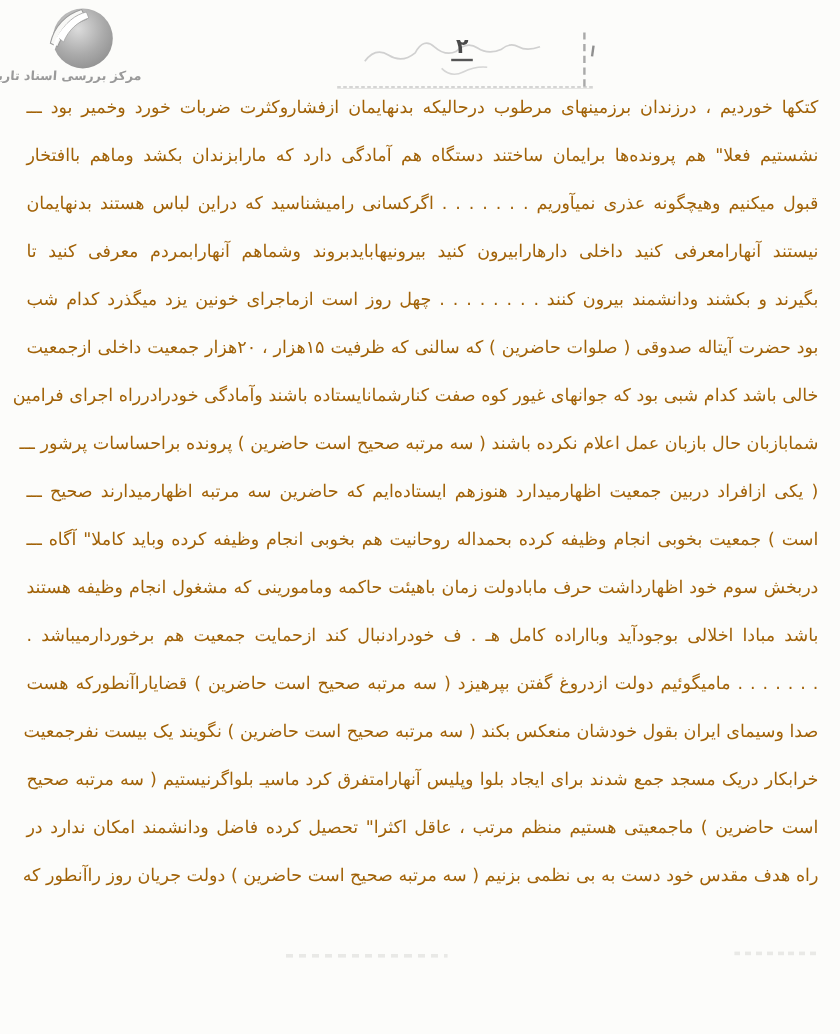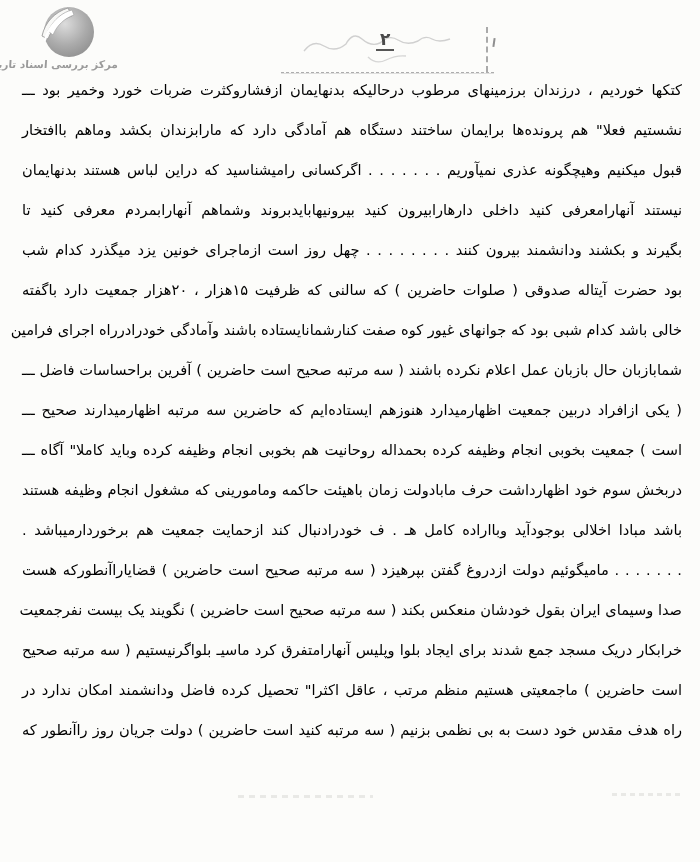--- a/index.html
+++ b/index.html
@@ -58,21 +58,21 @@
   }
   
   .text-block {
     position: absolute; left: 22px; top: 70px;
     width: 660px;
     direction: rtl;
   }
   .line {
     height: 40px; line-height: 40px;
     font-size: 14.6px;
-    color: #000000;
+    color: #a16207;
     text-align: justify;
     text-align-last: justify;
     text-justify: inter-word;
     white-space: nowrap;
     direction: rtl;
     font-family: "DejaVu Sans", sans-serif;
   }
   
   .smudge {
     position: absolute; left: 238px; top: 795px;
@@ -119,30 +119,30 @@
   </div>
   <div class="stamp-underline"></div>
   <div class="stamp-tick"></div>
 
   <div class="text-block">
     <div class="line">کتکها خوردیم ، درزندان برزمینهای مرطوب درحالیکه بدنهایمان ازفشاروکثرت ضربات خورد وخمیر بود ـــ</div>
     <div class="line">نشستیم فعلا" هم پرونده‌ها برایمان ساختند دستگاه هم آمادگی دارد که مارابزندان بکشد وماهم باافتخار</div>
     <div class="line">قبول میکنیم وهیچگونه عذری نمیآوریم . . . . . . . اگرکسانی رامیشناسید که دراین لباس هستند بدنهایمان</div>
     <div class="line">نیستند آنهارامعرفی کنید داخلی دارهارابیرون کنید بیرونیهابایدبروند وشماهم آنهارابمردم معرفی کنید تا</div>
     <div class="line">بگیرند و بکشند ودانشمند بیرون کنند . . . . . . . . چهل روز است ازماجرای خونین یزد میگذرد کدام شب</div>
-    <div class="line">بود حضرت آیتاله صدوقی ( صلوات حاضرین ) که سالنی که ظرفیت ۱۵هزار ، ۲۰هزار جمعیت دارد باگفته</div>
+    <div class="line">بود حضرت آیتاله صدوقی ( صلوات حاضرین ) که سالنی که ظرفیت ۱۵هزار ، ۲۰هزار جمعیت داخلی ازجمعیت</div>
     <div class="line">خالی باشد کدام شبی بود که جوانهای غیور کوه صفت کنارشمانایستاده باشند وآمادگی خودرادرراه اجرای فرامین</div>
-    <div class="line">شمابازبان حال بازبان عمل اعلام نکرده باشند ( سه مرتبه صحیح است حاضرین ) آفرین براحساسات فاضل ـــ</div>
+    <div class="line">شمابازبان حال بازبان عمل اعلام نکرده باشند ( سه مرتبه صحیح است حاضرین ) پرونده براحساسات پرشور ـــ</div>
     <div class="line">( یکی ازافراد دربین جمعیت اظهارمیدارد هنوزهم ایستاده‌ایم که حاضرین سه مرتبه اظهارمیدارند صحیح ـــ</div>
     <div class="line">است ) جمعیت بخوبی انجام وظیفه کرده بحمداله روحانیت هم بخوبی انجام وظیفه کرده وباید کاملا" آگاه ـــ</div>
     <div class="line">دربخش سوم خود اظهارداشت حرف مابادولت زمان باهیئت حاکمه ومامورینی که مشغول انجام وظیفه هستند</div>
     <div class="line">باشد مبادا اخلالی بوجودآید وبااراده کامل هـ . ف خودرادنبال کند ازحمایت جمعیت هم برخوردارمیباشد .</div>
     <div class="line">. . . . . . . مامیگوئیم دولت ازدروغ گفتن بپرهیزد ( سه مرتبه صحیح است حاضرین ) قضایاراآنطورکه هست</div>
     <div class="line">صدا وسیمای ایران بقول خودشان منعکس بکند ( سه مرتبه صحیح است حاضرین ) نگویند یک بیست نفرجمعیت</div>
     <div class="line">خرابکار دریک مسجد جمع شدند برای ایجاد بلوا وپلیس آنهارامتفرق کرد ماسیـ بلواگرنیستیم ( سه مرتبه صحیح</div>
     <div class="line">است حاضرین ) ماجمعیتی هستیم منظم مرتب ، عاقل اکثرا" تحصیل کرده فاضل ودانشمند امکان ندارد در</div>
-    <div class="line">راه هدف مقدس خود دست به بی نظمی بزنیم ( سه مرتبه کنید است حاضرین ) دولت جریان روز راآنطور که</div>
+    <div class="line">راه هدف مقدس خود دست به بی نظمی بزنیم ( سه مرتبه صحیح است حاضرین ) دولت جریان روز راآنطور که</div>
   </div>
 
   <div class="smudge"></div>
   <div class="smudge2"></div>
 
 </div>
 
 </body></html>

